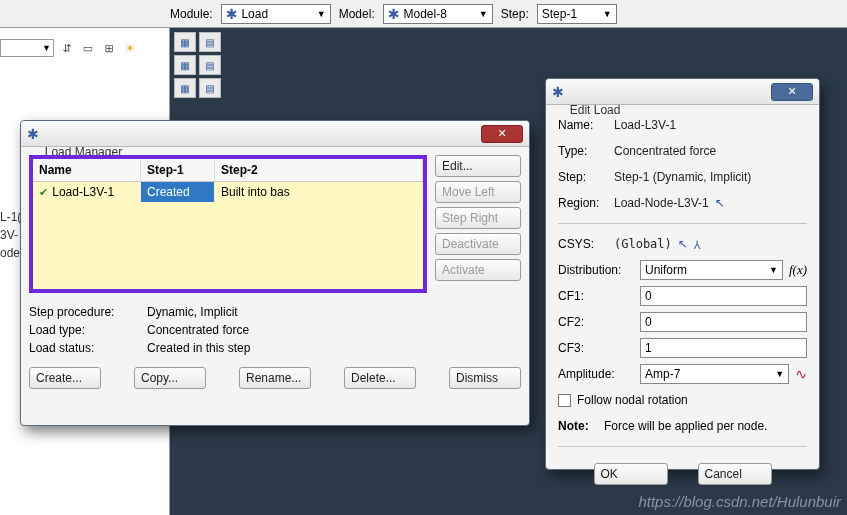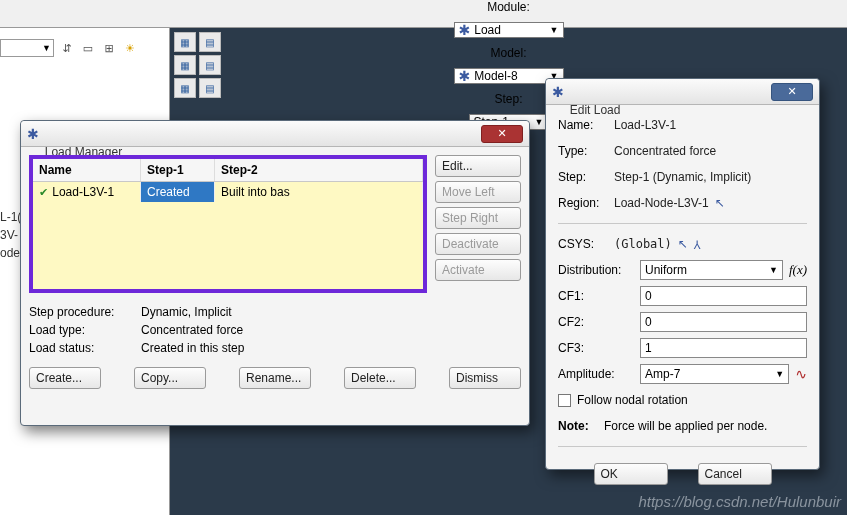--- a/index.html
+++ b/index.html
@@ -1,19 +1,19 @@
 <!DOCTYPE html>
 <html><head>
 <meta charset="utf-8">
 <style>
   * { box-sizing: border-box; font-family: "Segoe UI", Tahoma, sans-serif; font-size: 12px; }
   body { margin: 0; width: 847px; height: 515px; background: #2b3a4a; overflow: hidden; position: relative; }
 
   
-  .top-toolbar { position: absolute; top: 0; left: 0; right: 0; height: 28px; background: #f0f0f0; border-bottom: 1px solid #999; display: flex; align-items: center; padding-left: 170px; gap: 8px; flex-direction: column; }
+  .top-toolbar { position: absolute; top: 0; left: 0; right: 0; height: 28px; background: #f0f0f0; border-bottom: 1px solid #999; display: flex; align-items: center; padding-left: 170px; gap: 8px; }
   .tb-label { color: #000; }
   .tb-select { border: 1px solid #7a7a7a; background: #fff; height: 20px; display: flex; align-items: center; padding: 0 4px; min-width: 70px; }
   .tb-select .arrow { margin-left: auto; font-size: 9px; }
 
   
   .left-strip { position: absolute; top: 28px; left: 0; width: 170px; height: 487px; background: #fff; border-right: 1px solid #999; }
   .left-inner { position: absolute; top: 8px; left: 0; width: 160px; height: 24px; display:flex; align-items:center; gap:4px; }
   .left-select { border:1px solid #999; width:54px; height:18px; display:flex; align-items:center; justify-content:flex-end; padding:0 2px; }
   .left-icons { display:flex; gap:3px; }
   .icon-btn { width:18px; height:18px; border:1px solid transparent; display:flex; align-items:center; justify-content:center; color:#555; font-size:11px; }
@@ -46,21 +46,21 @@
   .lm-row { display:flex; }
   .lm-td { padding:3px 6px; border-right:1px solid #eee; white-space:nowrap; overflow:hidden; }
   .lm-td.n { flex:0 0 108px; display:flex; align-items:center; gap:4px; }
   .lm-td.s1 { flex:0 0 74px; background:#2f78c4; color:#fff; }
   .lm-td.s2 { flex:1; }
   .check { color:#2a8a2a; font-size:11px; }
   .lm-btns { width:86px; display:flex; flex-direction:column; gap:4px; }
   .btn { background:linear-gradient(#fdfdfd,#e7e7e7); border:1px solid #9a9a9a; border-radius:3px; padding:3px 6px; color:#222; }
   .btn.disabled { color:#9a9a9a; }
   .lm-info { margin-top:10px; font-size:12px; }
-  .lm-info-row { display:flex; gap:12px; line-height:18px; }
+  .lm-info-row { display:flex; gap:18px; line-height:18px; }
   .lm-info-label { width:100px; }
   .lm-bottom { display:flex; justify-content:space-between; margin-top:10px; gap:8px; }
   .lm-bottom .btn { flex:0 0 auto; min-width:72px; }
 
   
   .el { left:545px; top:78px; width:275px; height:392px; }
   .el .close { background:#4a6a9a; border-color:#36547e; }
   .el-body { padding:10px 12px; display:flex; flex-direction:column; gap:6px; height:calc(100% - 26px); }
   .el-row { display:flex; align-items:center; gap:6px; min-height:20px; }
   .el-label { width:50px; }

